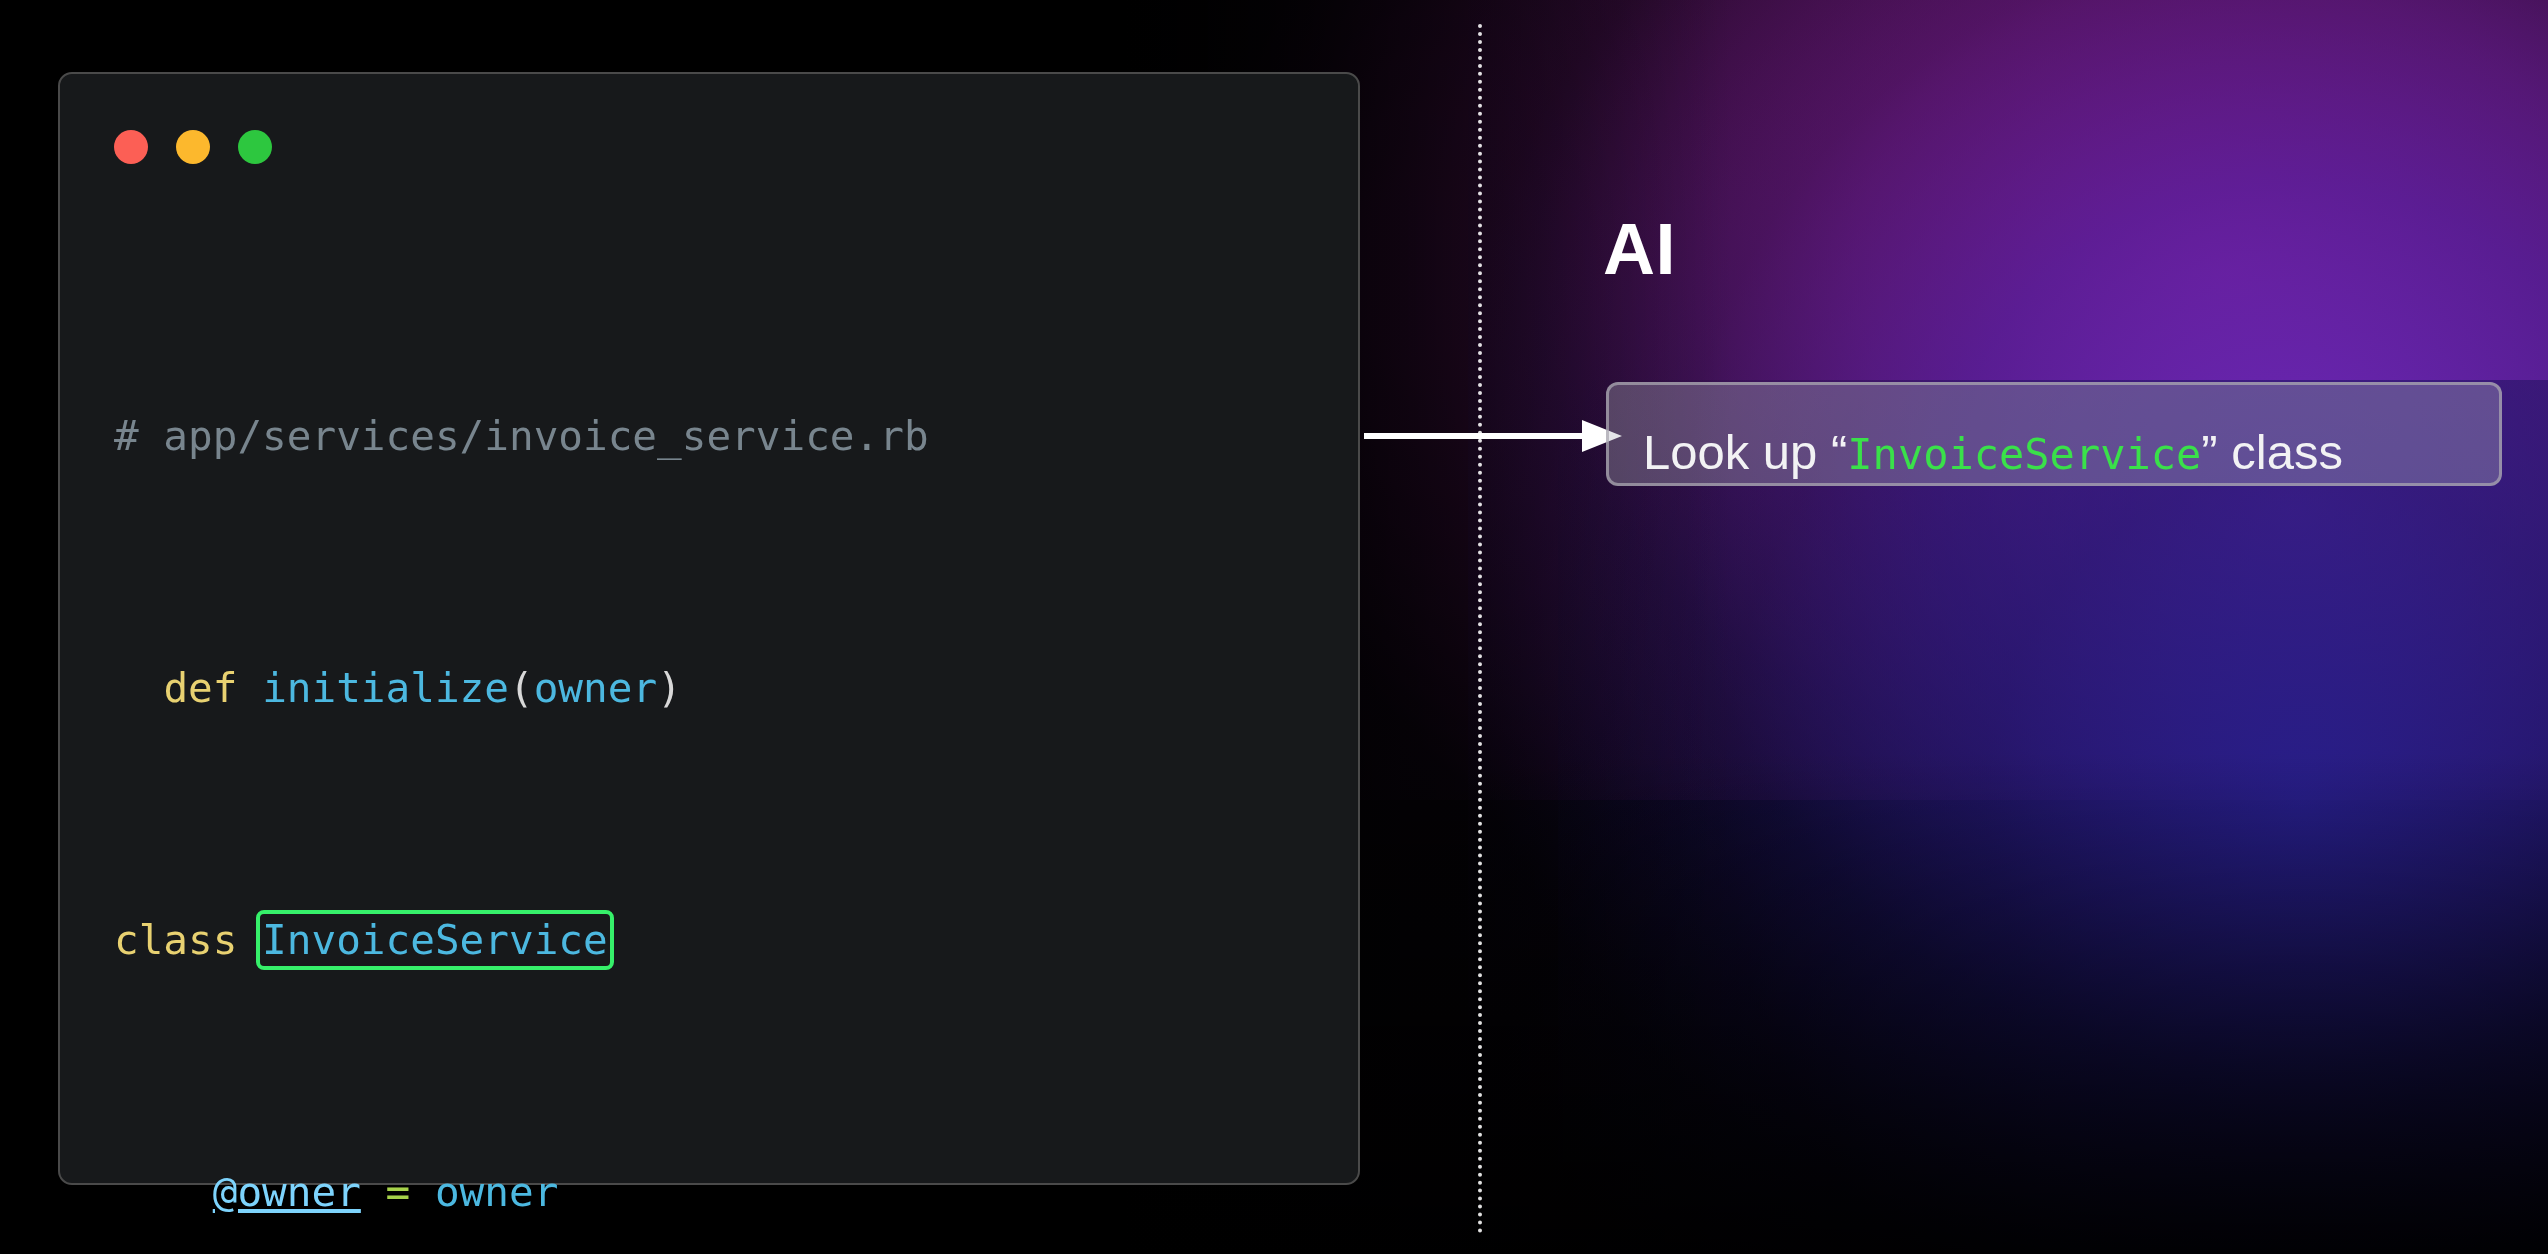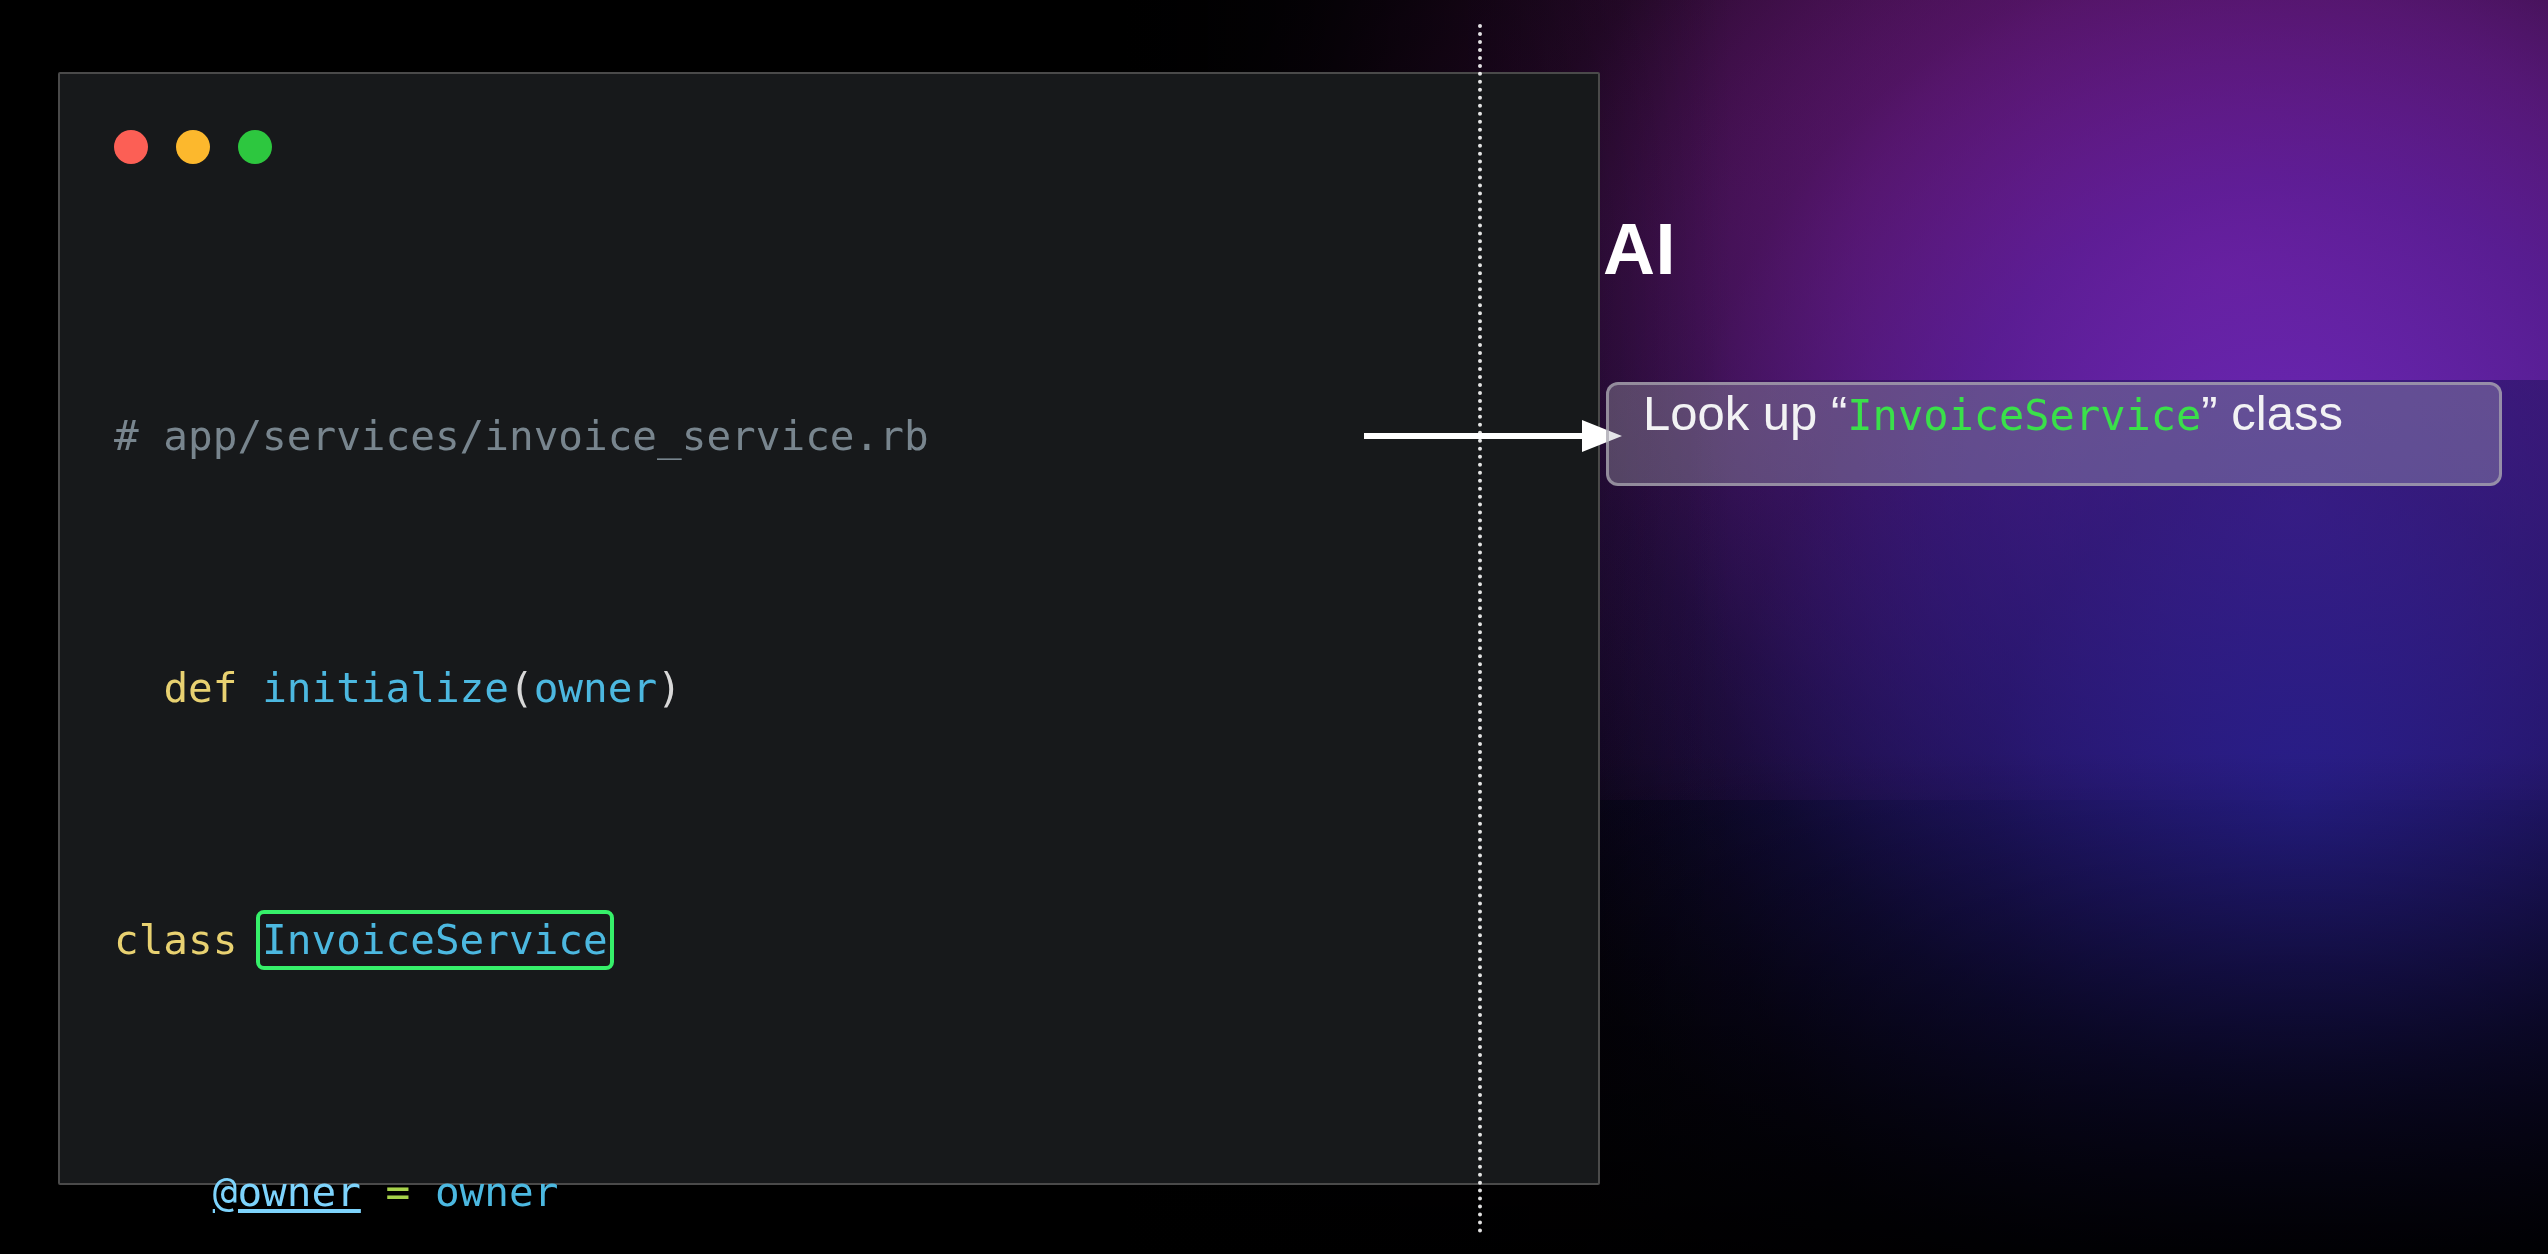--- a/index.html
+++ b/index.html
@@ -75,25 +75,25 @@
     width: 0;
     height: 1210px;
     border-left: 4px dotted rgba(255,255,255,0.88);
   }
 
   
   #code-window {
     position: absolute;
     left: 58px;
     top: 72px;
-    width: 1542px;
+    width: 1302px;
     height: 1113px;
     background: #17191b;
     border: 2px solid #4a4a4a;
-    border-radius: 2px;
+    border-radius: 14px;
     box-sizing: border-box;
   }
   #traffic-lights {
     position: absolute;
     left: 54px;
     top: 56px;
     display: flex;
     gap: 28px;
   }
   .dot {
@@ -159,21 +159,21 @@
     position: absolute;
     left: 1606px;
     top: 382px;
     width: 896px;
     height: 104px;
     box-sizing: border-box;
     background: rgba(180,178,190,0.34);
     border: 3px solid rgba(170,168,178,0.72);
     border-radius: 12px;
     display: flex;
-    align-items: flex-start;
+    align-items: flex-end;
     padding: 0 34px;
   }
   #callout-text {
     color: #f2f2f4;
     font-family: "Liberation Sans", sans-serif;
     font-size: 49px;
     line-height: 56px;
     white-space: nowrap;
   }
   #callout-text .mono-green {

